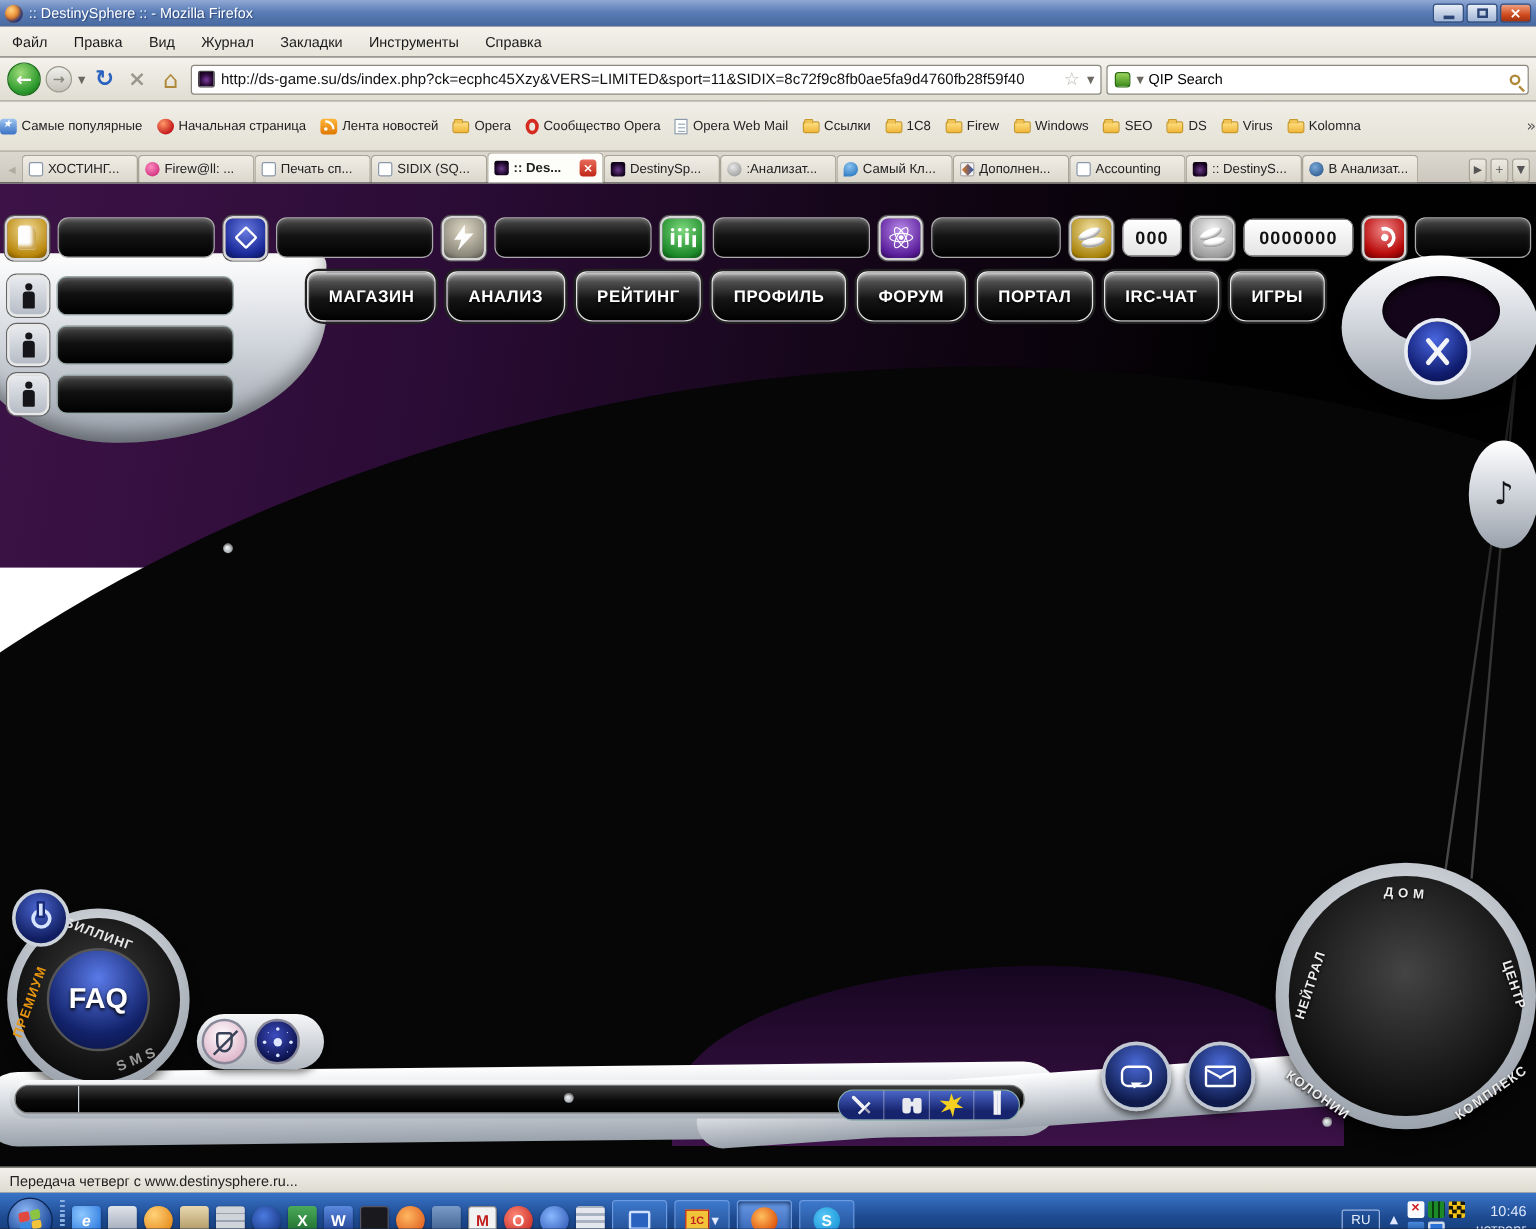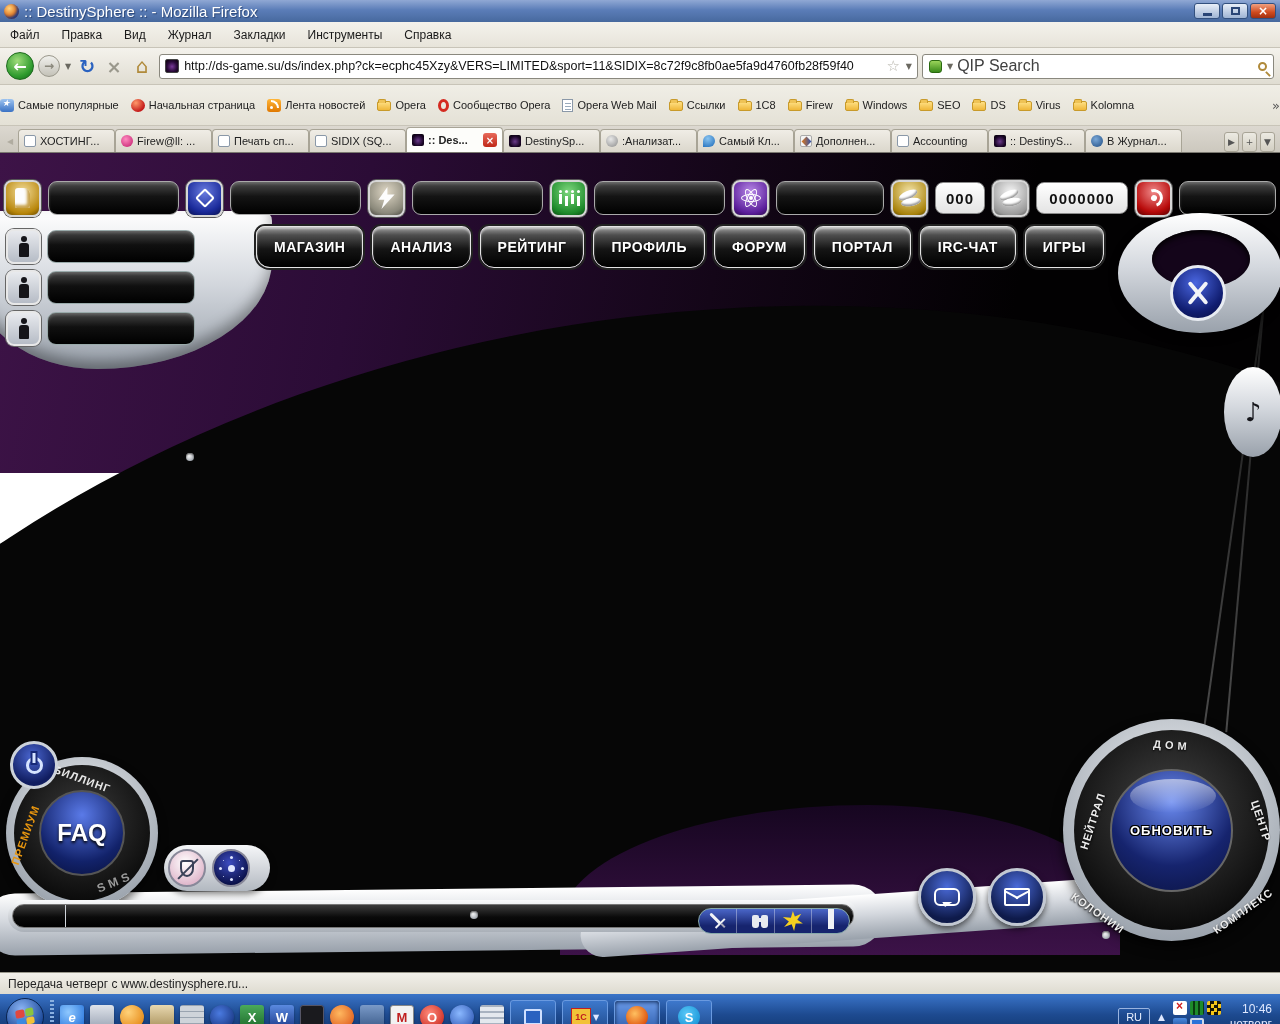--- a/index.html
+++ b/index.html
@@ -3,21 +3,21 @@
 <meta charset="utf-8">
 <style>
   html,body{margin:0;padding:0;background:#555;}
   *{box-sizing:border-box;font-family:"Liberation Sans",sans-serif;}
   .glyph{font-family:"DejaVu Sans",sans-serif;}
   .screen{position:relative;width:1280px;height:1024px;overflow:hidden;background:#000;}
 
   
   .titlebar{height:22px;background:linear-gradient(180deg,#90a8d4 0%,#5b7db8 45%,#47699e 100%);display:flex;align-items:center;padding:0 4px;color:#fff;}
   .fx-ico{width:15px;height:15px;border-radius:50%;background:radial-gradient(circle at 35% 30%,#ffd480,#e06a10 60%,#7a3000);margin-right:5px;box-shadow:inset -2px -2px 3px #1a3a8a;}
-  .title{font-size:15px;text-shadow:1px 1px 1px #2a4576;flex:1;white-space:nowrap;overflow:hidden;}
+  .title{font-size:12px;text-shadow:1px 1px 1px #2a4576;flex:1;white-space:nowrap;overflow:hidden;}
   .winctl{display:flex;gap:2px;}
   .wbtn{width:26px;height:16px;border-radius:3px;border:1px solid #33507e;display:flex;align-items:center;justify-content:center;background:linear-gradient(180deg,#e8eef8,#9fb4d4);}
   .wbtn.cls{background:linear-gradient(180deg,#f0a080,#cf4a1d 60%,#a03010);color:#fff;font-weight:bold;font-size:12px;line-height:1;}
   .minbar{width:9px;height:3px;background:#2a4576;margin-top:7px;}
   .resbox{width:9px;height:8px;border:2px solid #2a4576;}
 
   .menubar{height:26px;background:linear-gradient(180deg,#f4f2ec,#e7e4da);display:flex;align-items:center;gap:22px;padding:0 10px;font-size:12px;color:#1a1a1a;border-bottom:1px solid #c8c4b8;}
   .menubar span{cursor:default;}
 
   .navbar{height:37px;background:linear-gradient(180deg,#f4f2ec,#e0ddd2);display:flex;align-items:center;padding:0 6px;gap:4px;border-bottom:1px solid #c8c4b8;}
@@ -27,21 +27,21 @@
   .smallcaret{color:#6a6860;font-size:8px;margin-left:1px;}
   .reload{color:#2a62c0;font-size:19px;font-weight:bold;width:24px;}
   .stopx{color:#9a988c;font-size:18px;font-weight:bold;width:22px;}
   .home{color:#b08a3a;font-size:20px;width:26px;}
   .urlbox{flex:1;height:25px;background:#fff;border:1px solid #8a887e;border-radius:3px;display:flex;align-items:center;padding:0 5px;gap:5px;min-width:0;}
   .favicon-ds{width:14px;height:14px;border-radius:2px;background:radial-gradient(circle at 50% 55%,#7a3a9a 0%,#2a0a3a 55%,#0a0208);flex:none;border:1px solid #444;}
   .urltext{font-size:12.5px;color:#111;white-space:nowrap;overflow:hidden;flex:1;}
   .star{color:#b8b6ac;font-size:15px;}
   .searchbox{width:352px;height:25px;background:#fff;border:1px solid #8a887e;border-radius:3px;display:flex;align-items:center;padding:0 6px;gap:4px;}
   .qip-ico{width:13px;height:13px;border-radius:3px;background:linear-gradient(180deg,#9ad45a,#3a8a1a);border:1px solid #2a6a10;}
-  .placeholder{flex:1;font-size:16px;color:#404040;}
+  .placeholder{flex:1;font-size:12px;color:#000000;}
   .mag{width:9px;height:9px;border:2px solid #b08a3a;border-radius:50%;position:relative;}
   .mag::after{content:'';position:absolute;left:7px;top:7px;width:2px;height:6px;background:#b08a3a;transform:rotate(-45deg);}
 
   .bookmarksbar{height:41px;background:linear-gradient(180deg,#f0eee6,#e4e1d6);display:flex;align-items:center;gap:12px;padding:0 0;font-size:11px;color:#222;border-bottom:1px solid #c8c4b8;white-space:nowrap;overflow:hidden;}
   .bm{display:flex;align-items:center;gap:4px;}
   .bicon{width:14px;height:13px;flex:none;position:relative;display:inline-block;}
   .bi-pop{background:linear-gradient(180deg,#9ec4f0,#3a72c4);border-radius:3px;}
   .bi-pop::after{content:'★';position:absolute;left:2px;top:-1px;font-size:9px;color:#fff;}
   .bi-ff{background:radial-gradient(circle at 35% 30%,#ff9a6a,#c41a1a 70%);border-radius:50%;}
   .bi-rss{background:linear-gradient(180deg,#ffb63a,#e07800);border-radius:3px;}
@@ -393,21 +393,21 @@
     <span class="tab">
         <i class="tfav tf-page"></i>
         <span>Accounting</span>
       </span>
     <span class="tab">
         <i class="tfav tf-ds"></i>
         <span>:: DestinyS...</span>
       </span>
     <span class="tab">
         <i class="tfav tf-vk"></i>
-        <span>В Журнал...</span>
+        <span>В Анализат...</span>
       </span>
     <span class="tabctl">
       <span class="glyph">▶</span>
       <span class="glyph">+</span>
       <span class="glyph">▼</span>
     </span>
   </div>
 
   <div class="content">
     <div class="purple-top"></div>
@@ -567,23 +567,20 @@
         </span>
       </div>
 
     <div class="bigdial">
       <div class="bd-ring"></div>
       <span class="dlabel dl-top">ДОМ</span>
       <span class="dlabel dl-right">ЦЕНТР</span>
       <span class="dlabel dl-br">КОМПЛЕКС</span>
       <span class="dlabel dl-bl">КОЛОНИИ</span>
       <span class="dlabel dl-left">НЕЙТРАЛ</span>
-      <span class="bd-core">
-          <span class="refresh">ОБНОВИТЬ</span>
-        </span>
     </div>
 
     <div class="screw" style="left:186px;top:300px;"></div>
     <div class="screw" style="left:470px;top:758px;"></div>
     <div class="screw" style="left:1102px;top:778px;"></div>
   </div>
 
   <div class="statusbar">
     <span>Передача четверг с www.destinysphere.ru...</span>
   </div>

